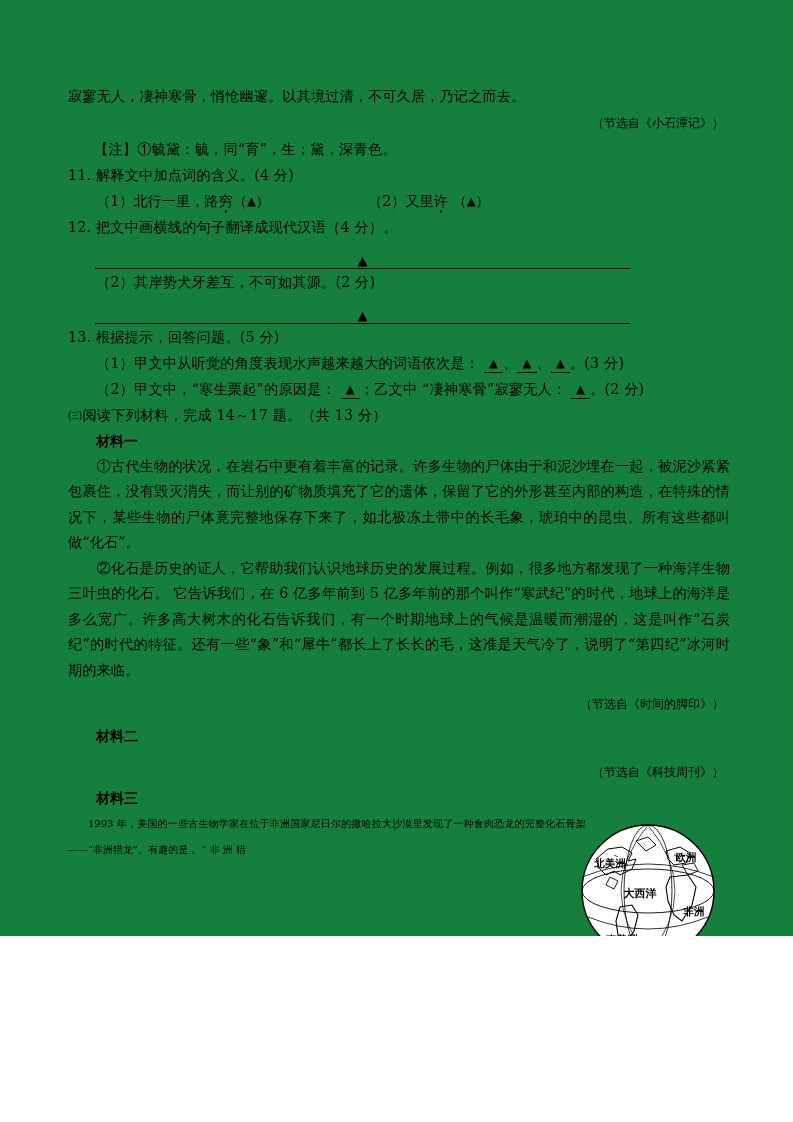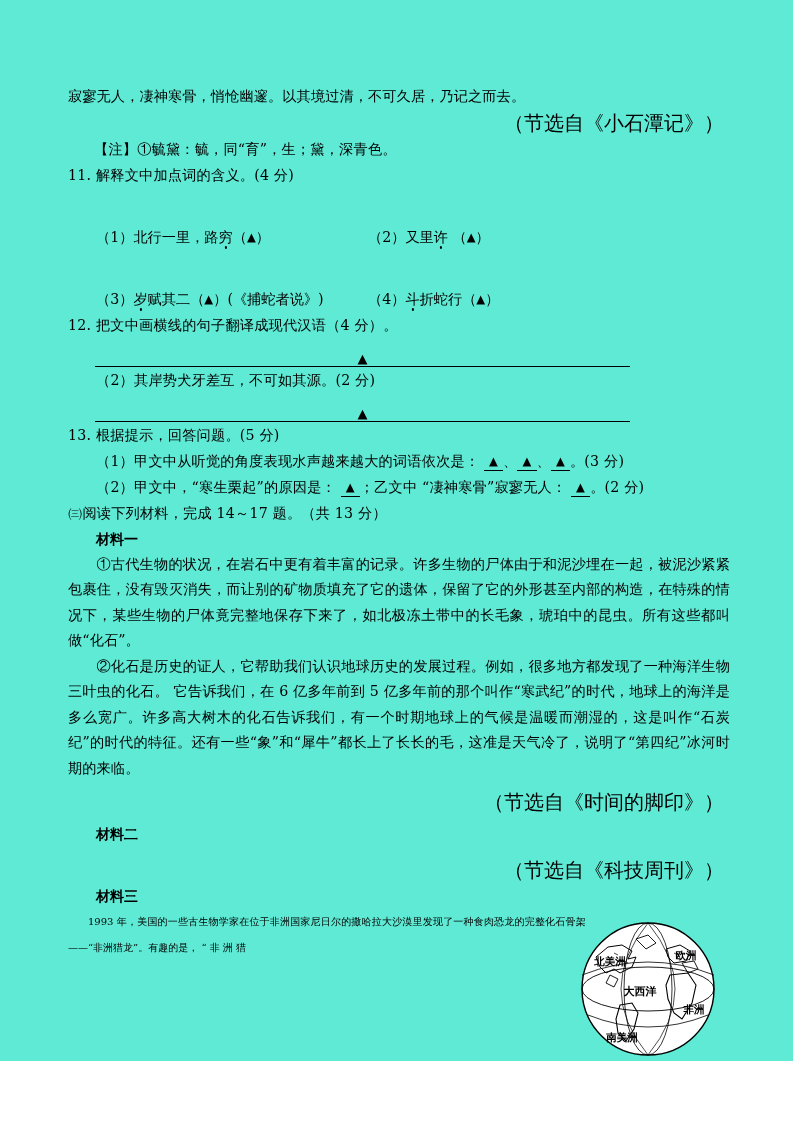--- a/index.html
+++ b/index.html
@@ -7,22 +7,22 @@
     padding: 0;
     background: #ffffff;
   }
   body {
     font-family: "DejaVu Serif", "Liberation Serif", serif;
     color: #000000;
   }
   .page {
     position: relative;
     width: 793px;
-    height: 1061px;
-    background: #5eead4;
+    height: 936px;
+    background: #15803d;
     overflow: hidden;
     box-sizing: border-box;
   }
   .content {
     position: absolute;
     left: 68px;
     top: 84px;
     width: 662px;
   }
 
@@ -51,21 +51,21 @@
   .mat-head {
     font-family: Liberation Sans, sans-serif;
     font-weight: bold;
     font-size: 14px;
     line-height: 26px;
     padding-left: 28px;
   }
 
   
   .source {
-    font-size: 20px;
+    font-size: 12px;
     line-height: 26px;
     text-align: right;
     padding-right: 6px;
   }
 
   
   .answer-rule {
     position: relative;
     height: 28px;
     margin-left: 27px;
@@ -109,21 +109,20 @@
     background: #000;
   }
 
   
   .qrow {
     display: flex;
     font-size: 14.2px;
     line-height: 26px;
     padding-left: 28px;
     white-space: nowrap;
-    margin-top: 36px;
   }
   .qrow .col-a { width: 272px; flex: none; }
   .qrow .col-b { flex: 1; }
 
   
   .mat3-wrap { position: relative; }
   .globe-float {
     float: right;
     width: 160px;
     height: 150px;
@@ -158,28 +157,20 @@
 
     <div class="qrow">
       <div class="col-a">
         <span>（1）</span><span>北行一里，路</span><span class="dotted">穷</span><span>（</span><span class="tri-inline">▲</span><span>）</span>
       </div>
       <div class="col-b">
         <span>（2）</span><span>又里</span><span class="dotted">许</span>&nbsp;<span>（</span><span class="tri-inline">▲</span><span>）</span>
       </div>
     </div>
 
-    <div class="qrow">
-      <div class="col-a">
-        <span>（3）</span><span class="dotted">岁</span><span>赋其二（</span><span class="tri-inline">▲</span><span>）(《捕蛇者说》)</span>
-      </div>
-      <div class="col-b">
-        <span>（4）</span><span class="dotted">斗</span><span>折蛇行（</span><span class="tri-inline">▲</span><span>）</span>
-      </div>
-    </div>
 
     <div class="line">
       <span>12.</span>
       <span>把文中画横线的句子翻译成现代汉语（4 分）。</span>
     </div>
 
     <div class="answer-rule">
       <span class="tri">▲</span>
     </div>
 

